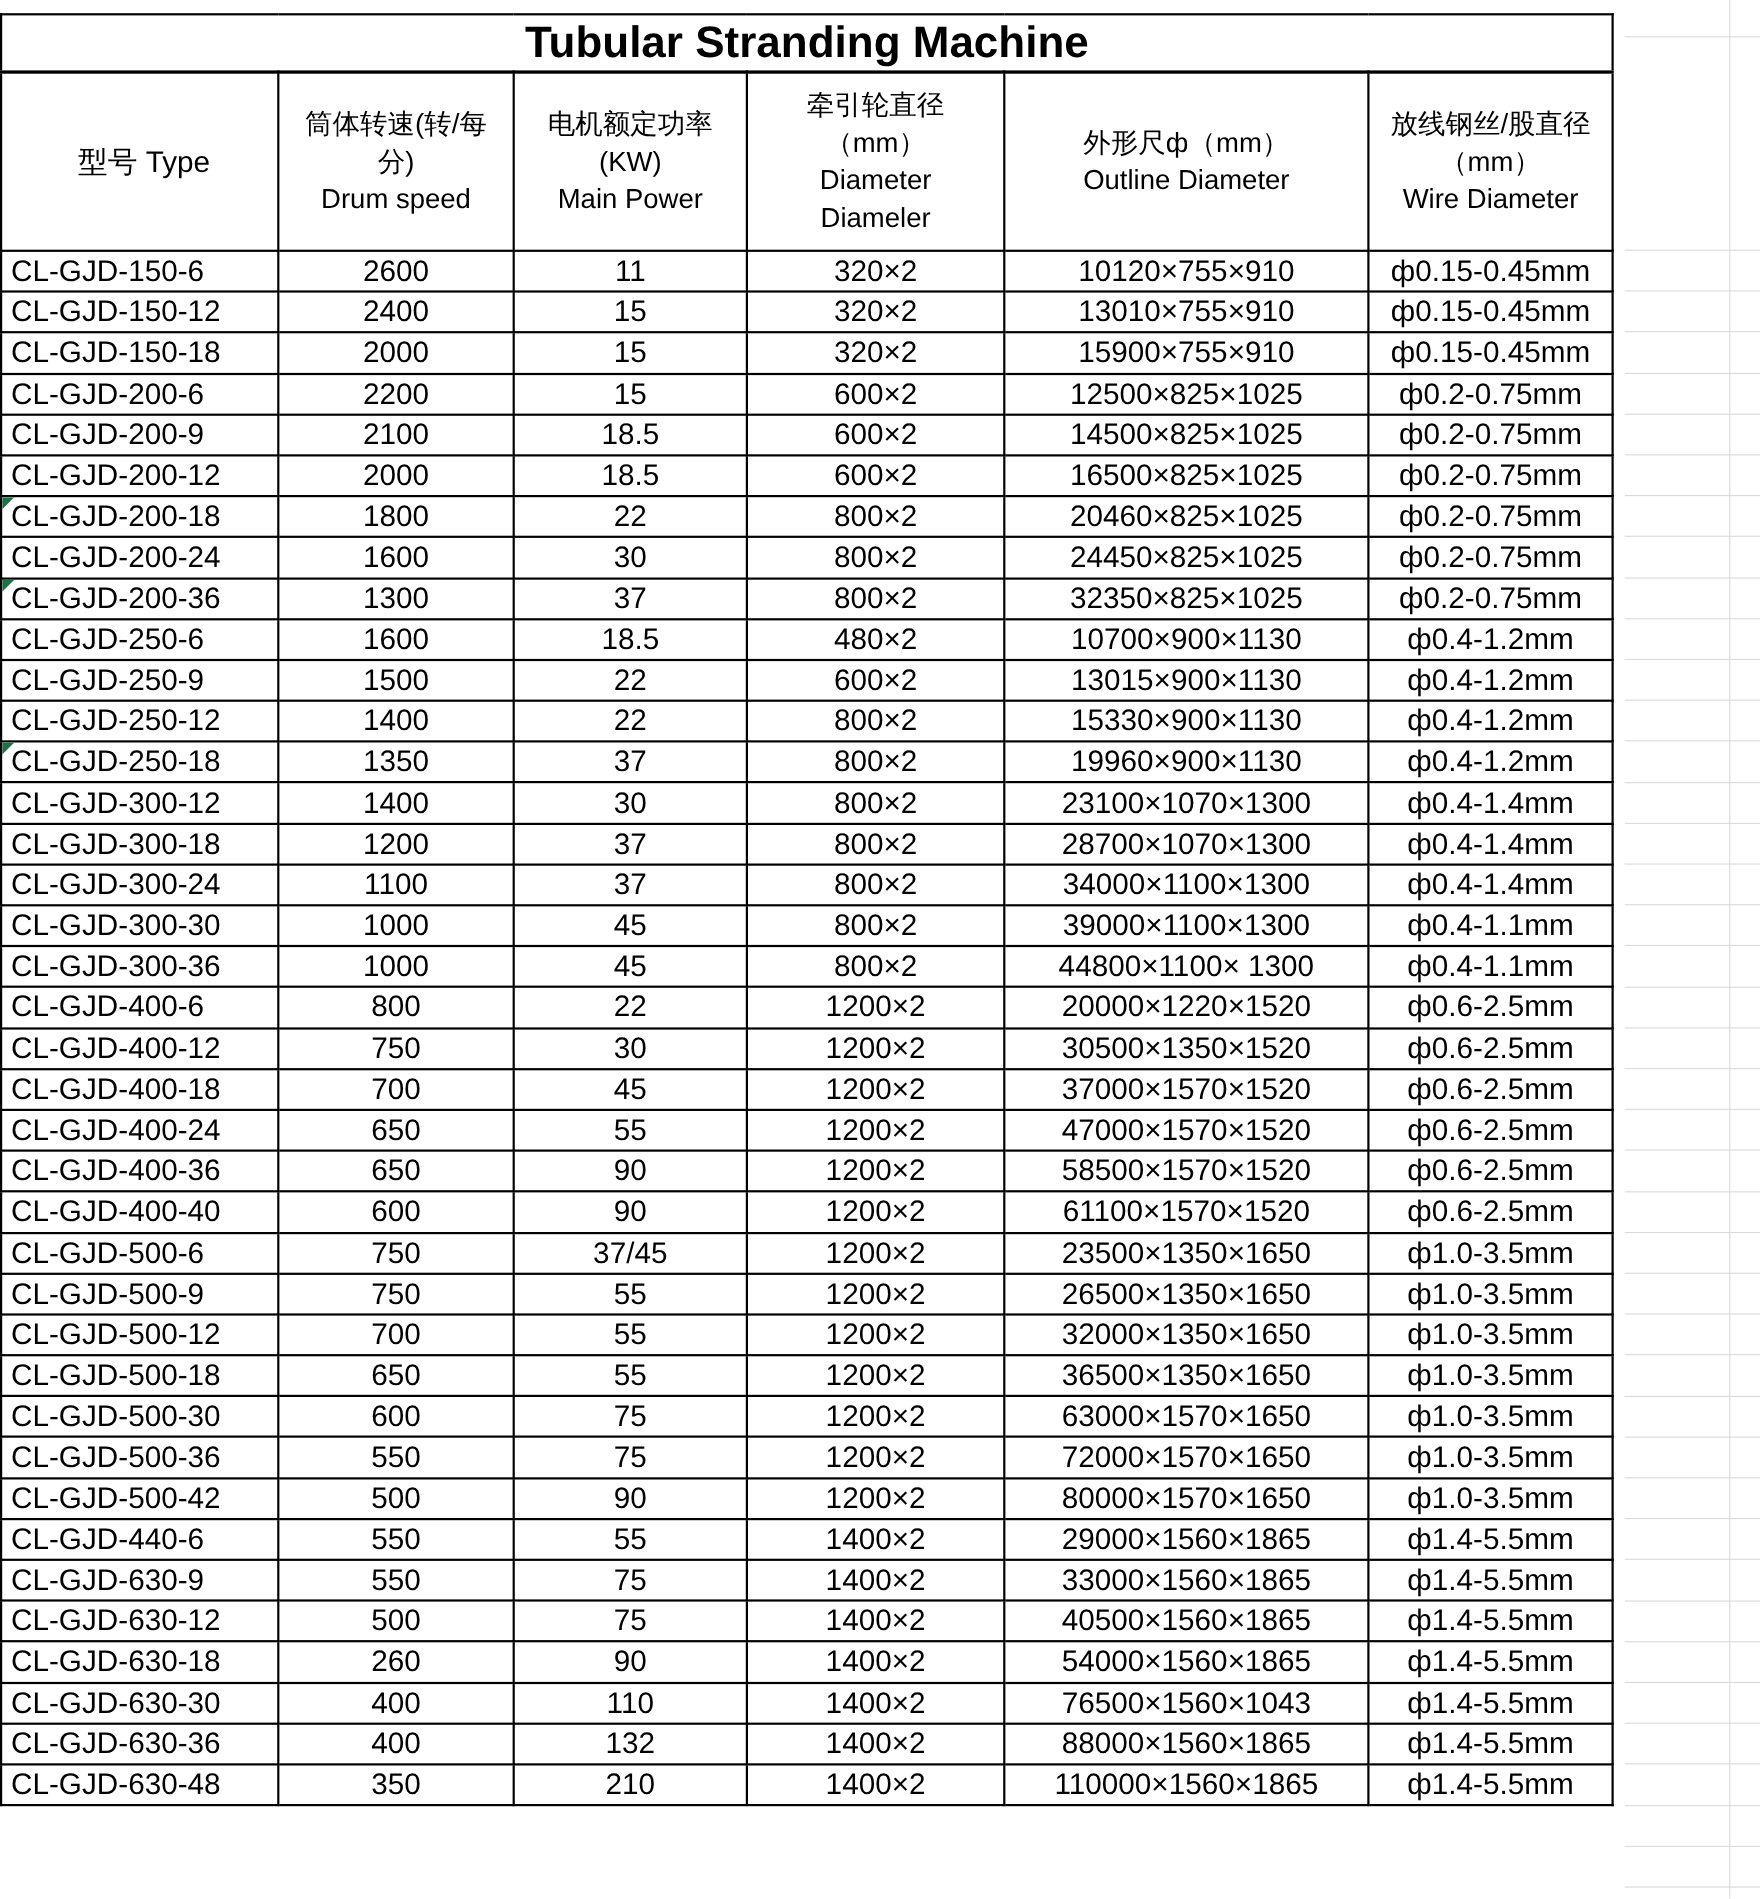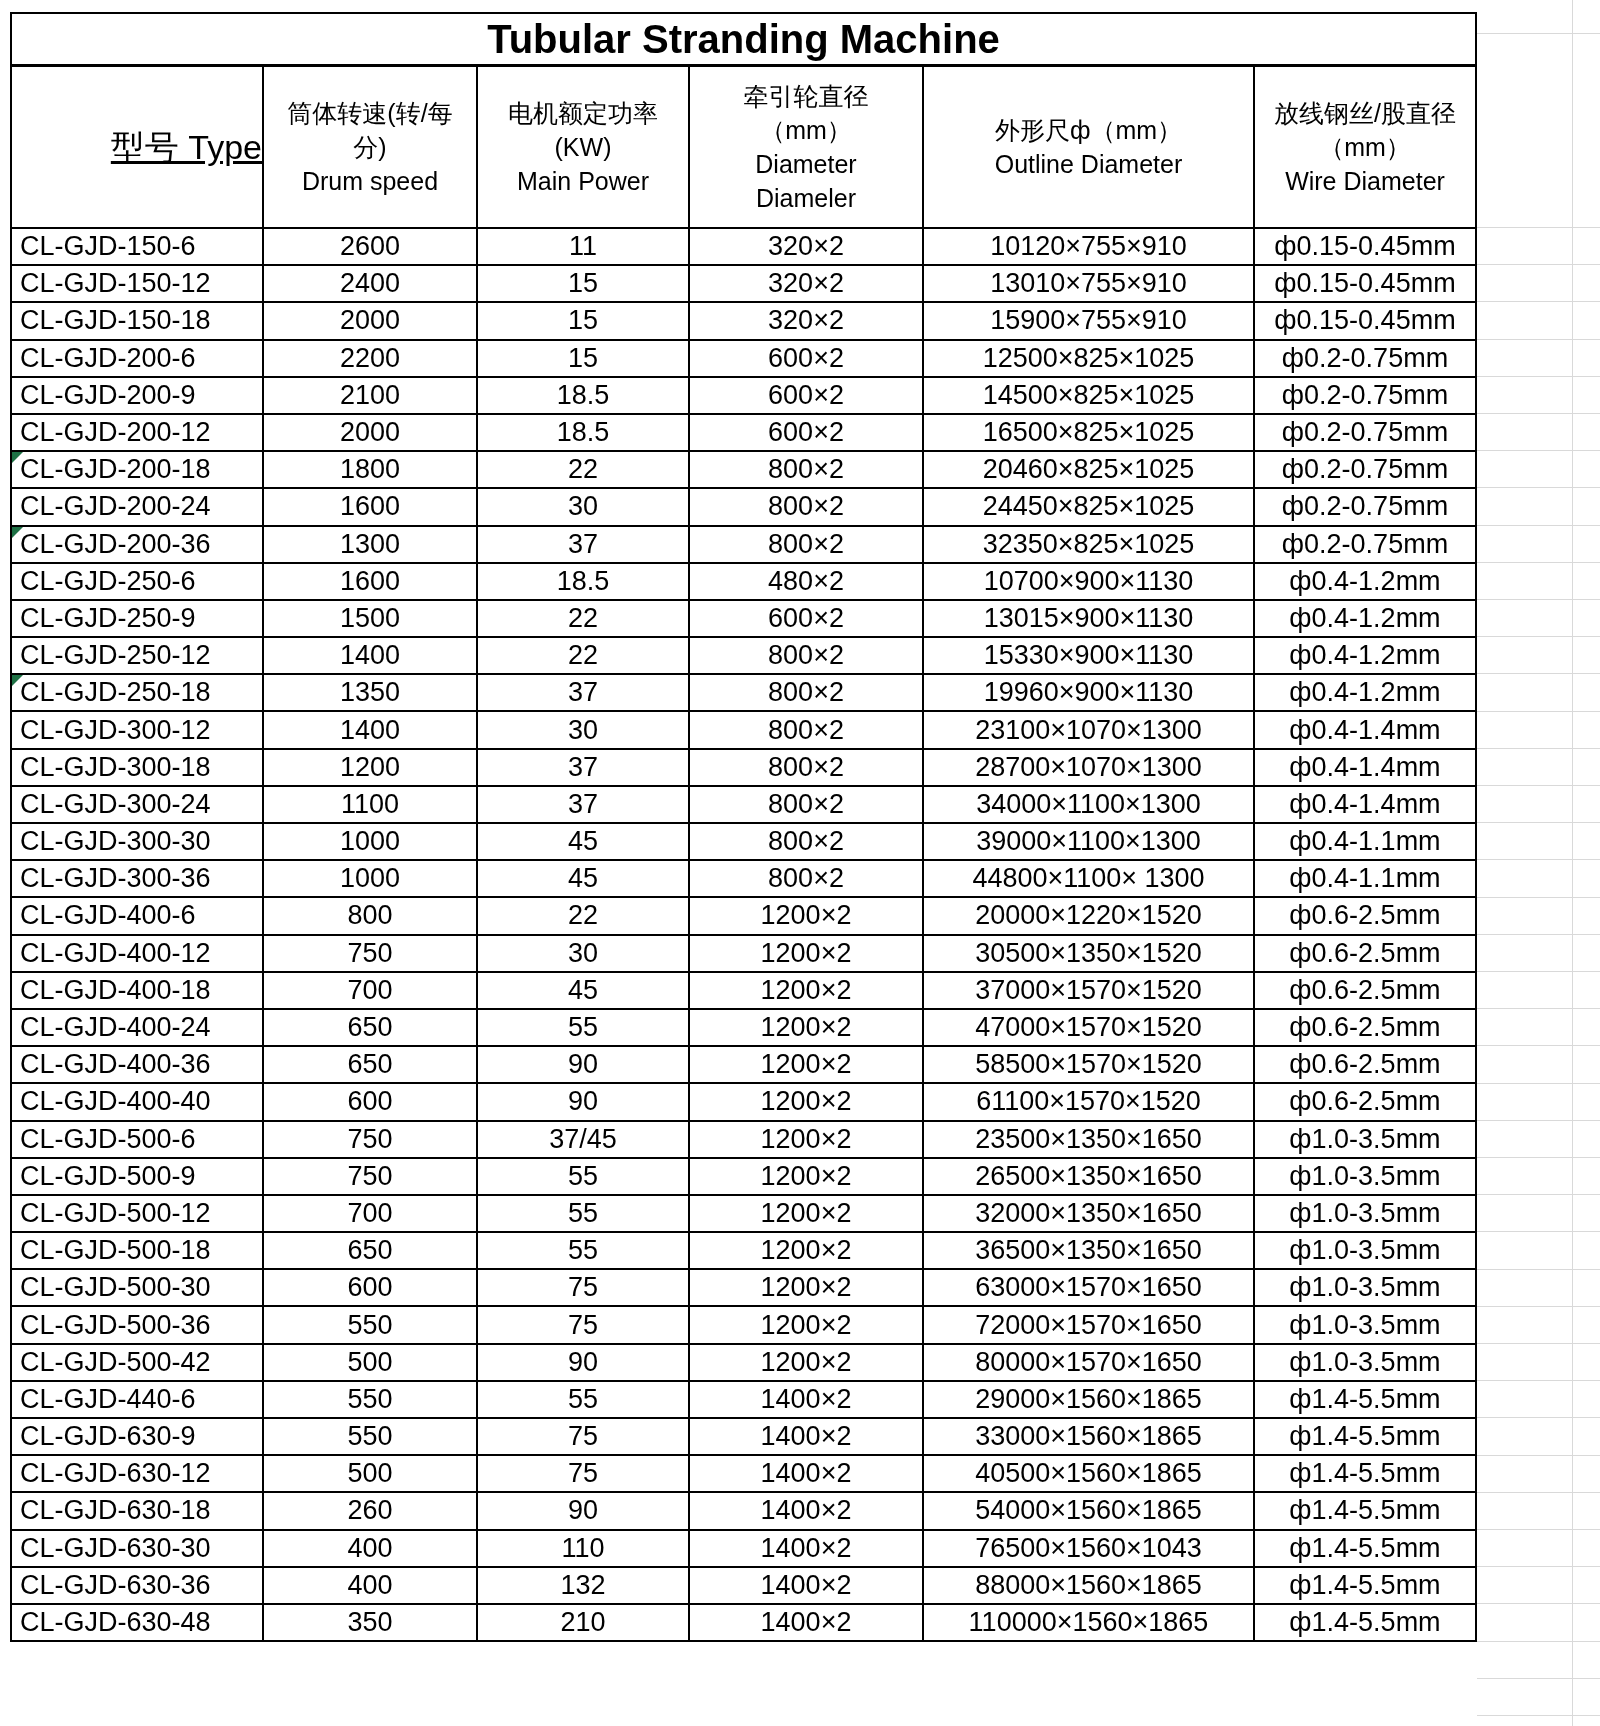--- a/index.html
+++ b/index.html
@@ -12,33 +12,33 @@
   html,body{margin:0;padding:0;}
   body{
     width:1600px;height:1726px;background:var(--bg);color:var(--text);
     font-family:"Liberation Sans", sans-serif;
     position:relative;overflow:hidden;
   }
   
   .grid-v{position:absolute;left:1572px;top:0;width:1px;height:1726px;background:var(--gridline);}
   .grid-h{position:absolute;left:1477px;width:123px;height:1px;background:var(--gridline);}
   table{
-    position:absolute;left:10px;top:12px;
+    position:absolute;left:0;top:12px;
     border-collapse:collapse;table-layout:fixed;
   }
   td{border:2px solid var(--border);padding:0;overflow:hidden;}
   td.title-cell{
     height:50px;text-align:center;vertical-align:middle;
     font-size:40px;font-weight:bold;border-bottom-width:3px;
   }
   tr.header-row td{
     height:160px;text-align:center;vertical-align:middle;
     font-size:25px;line-height:34px;white-space:pre-line;
   }
-  tr.header-row td.c0{text-align:right;padding-left:8px;font-size:34px;text-decoration:underline;}
+  tr.header-row td.c0{text-align:center;padding-left:8px;font-size:27px;}
   tr.data-row td{
     height:35.2px;text-align:center;vertical-align:middle;
     font-size:27px;position:relative;
   }
   tr.data-row td.c0{text-align:left;padding-left:8px;}
   .err{
     display:none;position:absolute;top:0;left:0;width:0;height:0;
     border-top:11px solid var(--error);border-right:11px solid transparent;
   }
   .err.show{display:block;}

